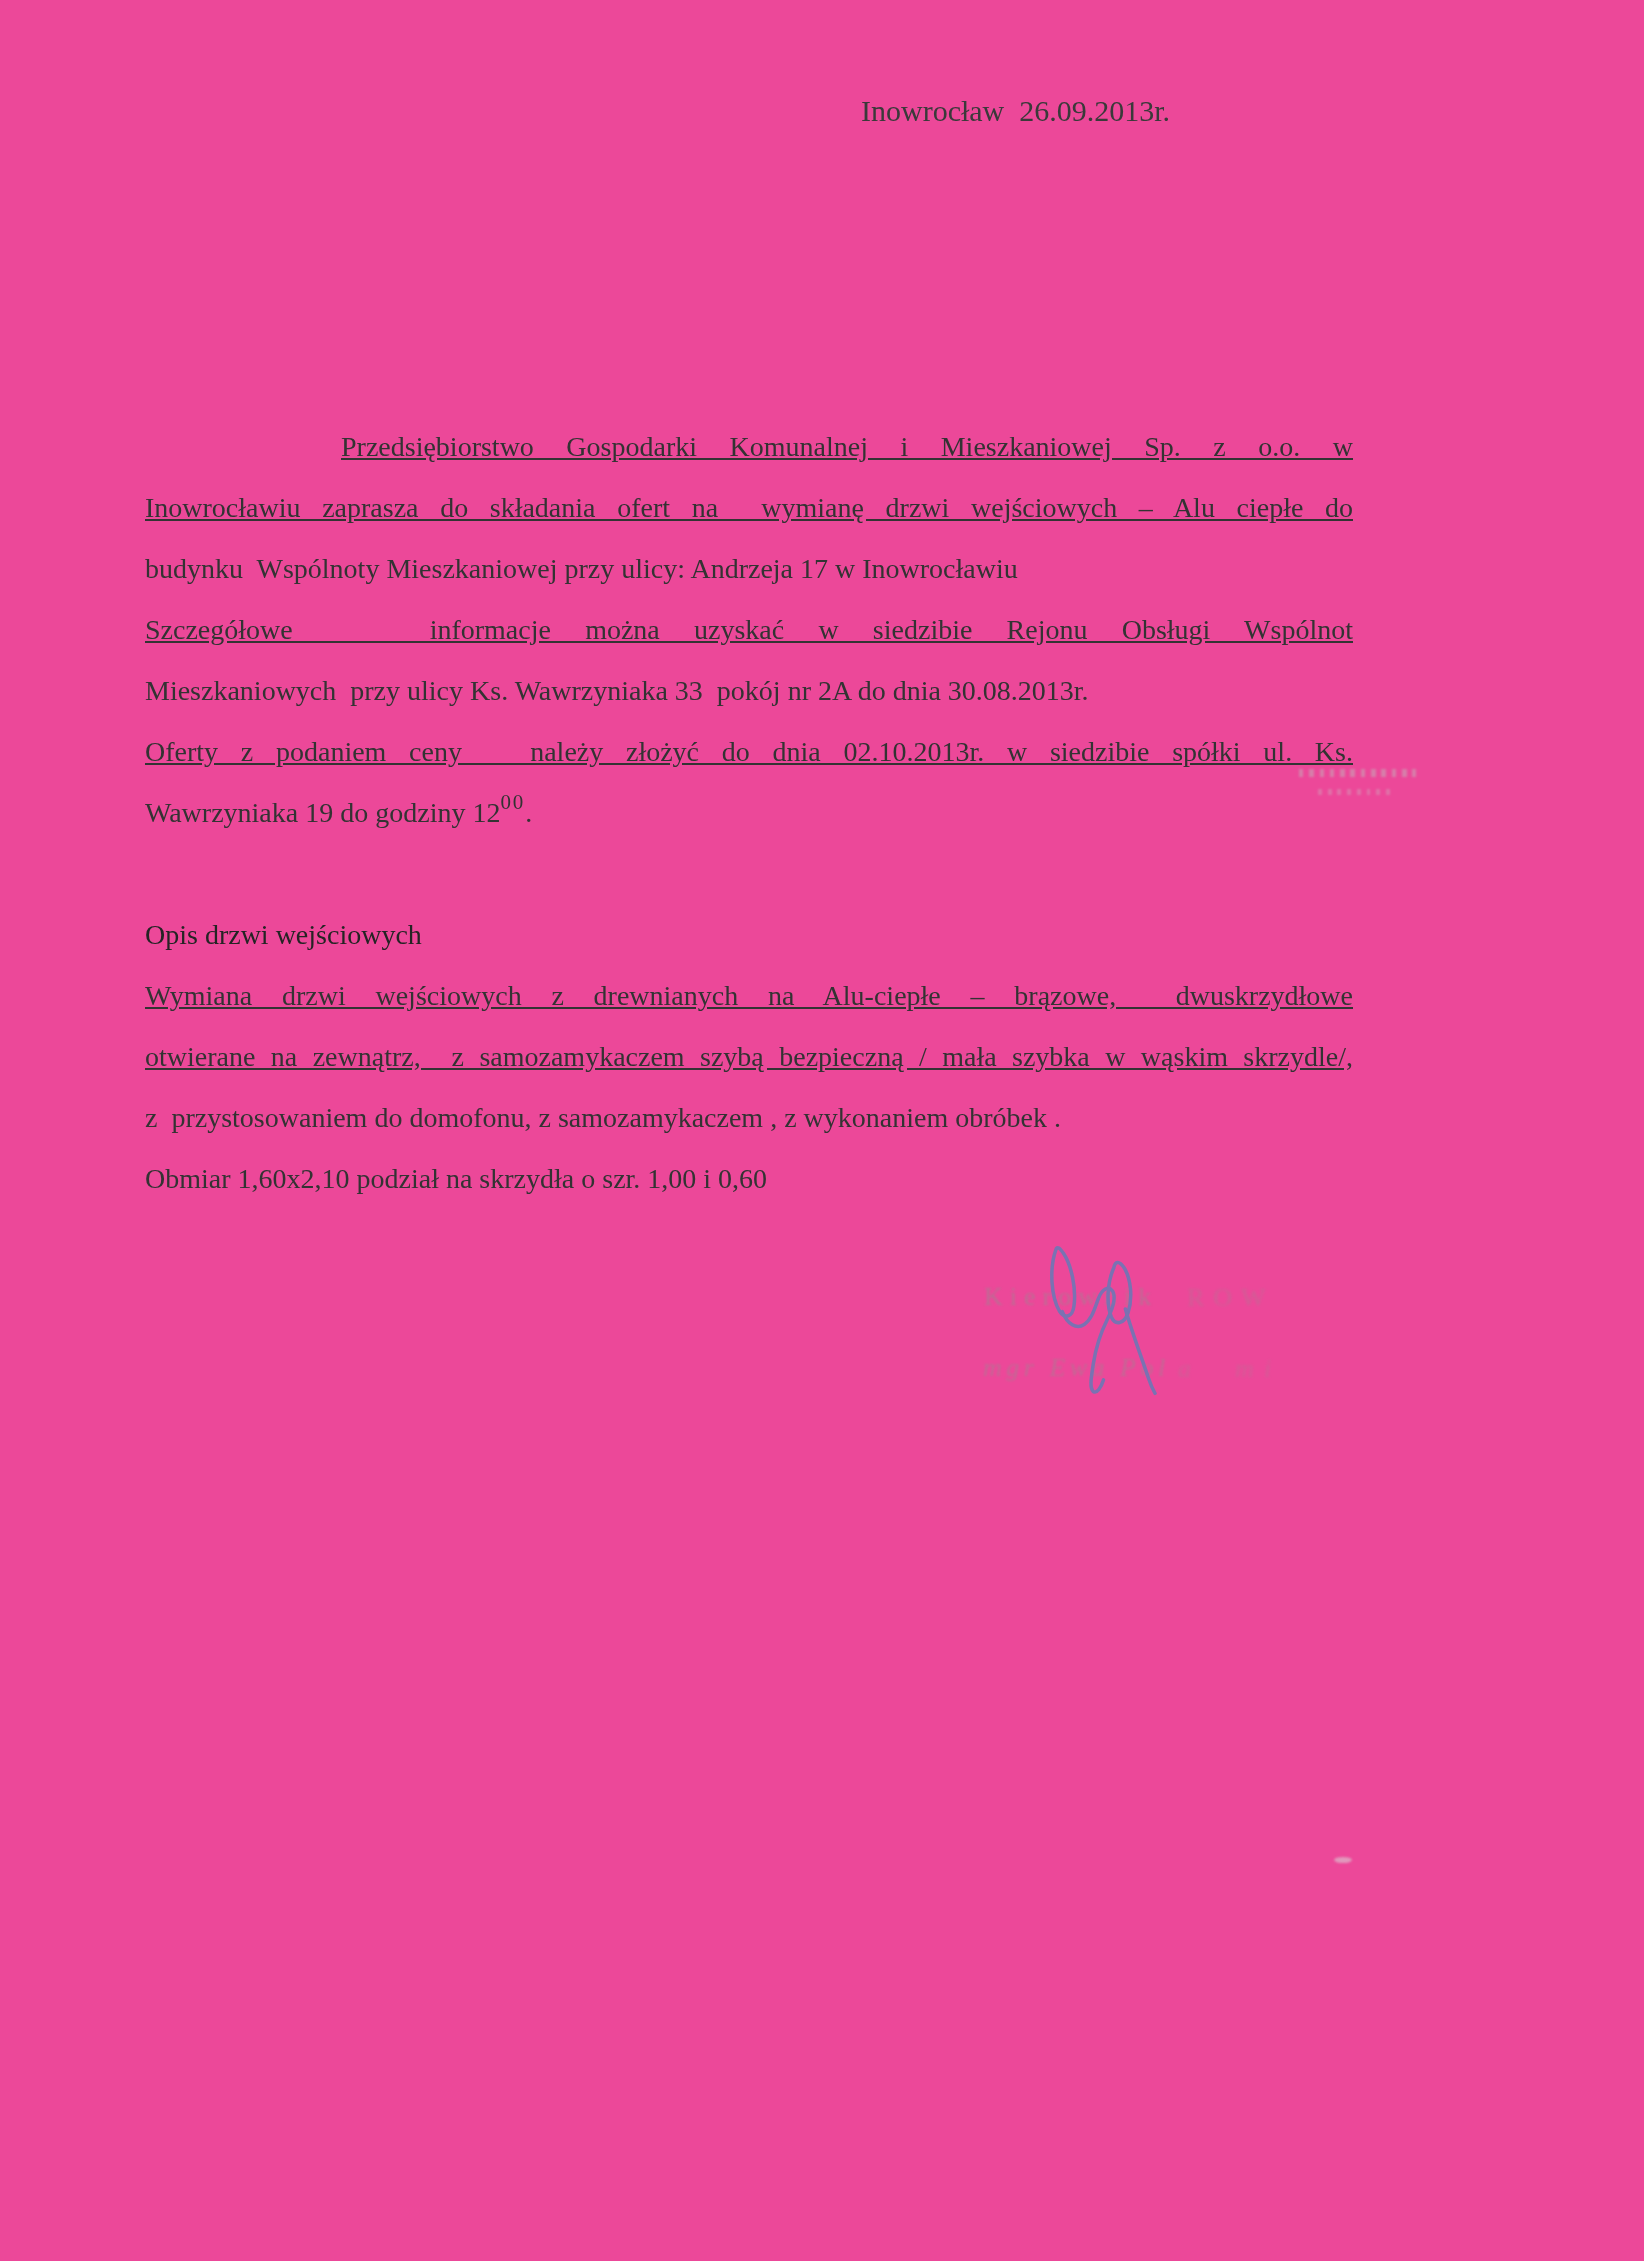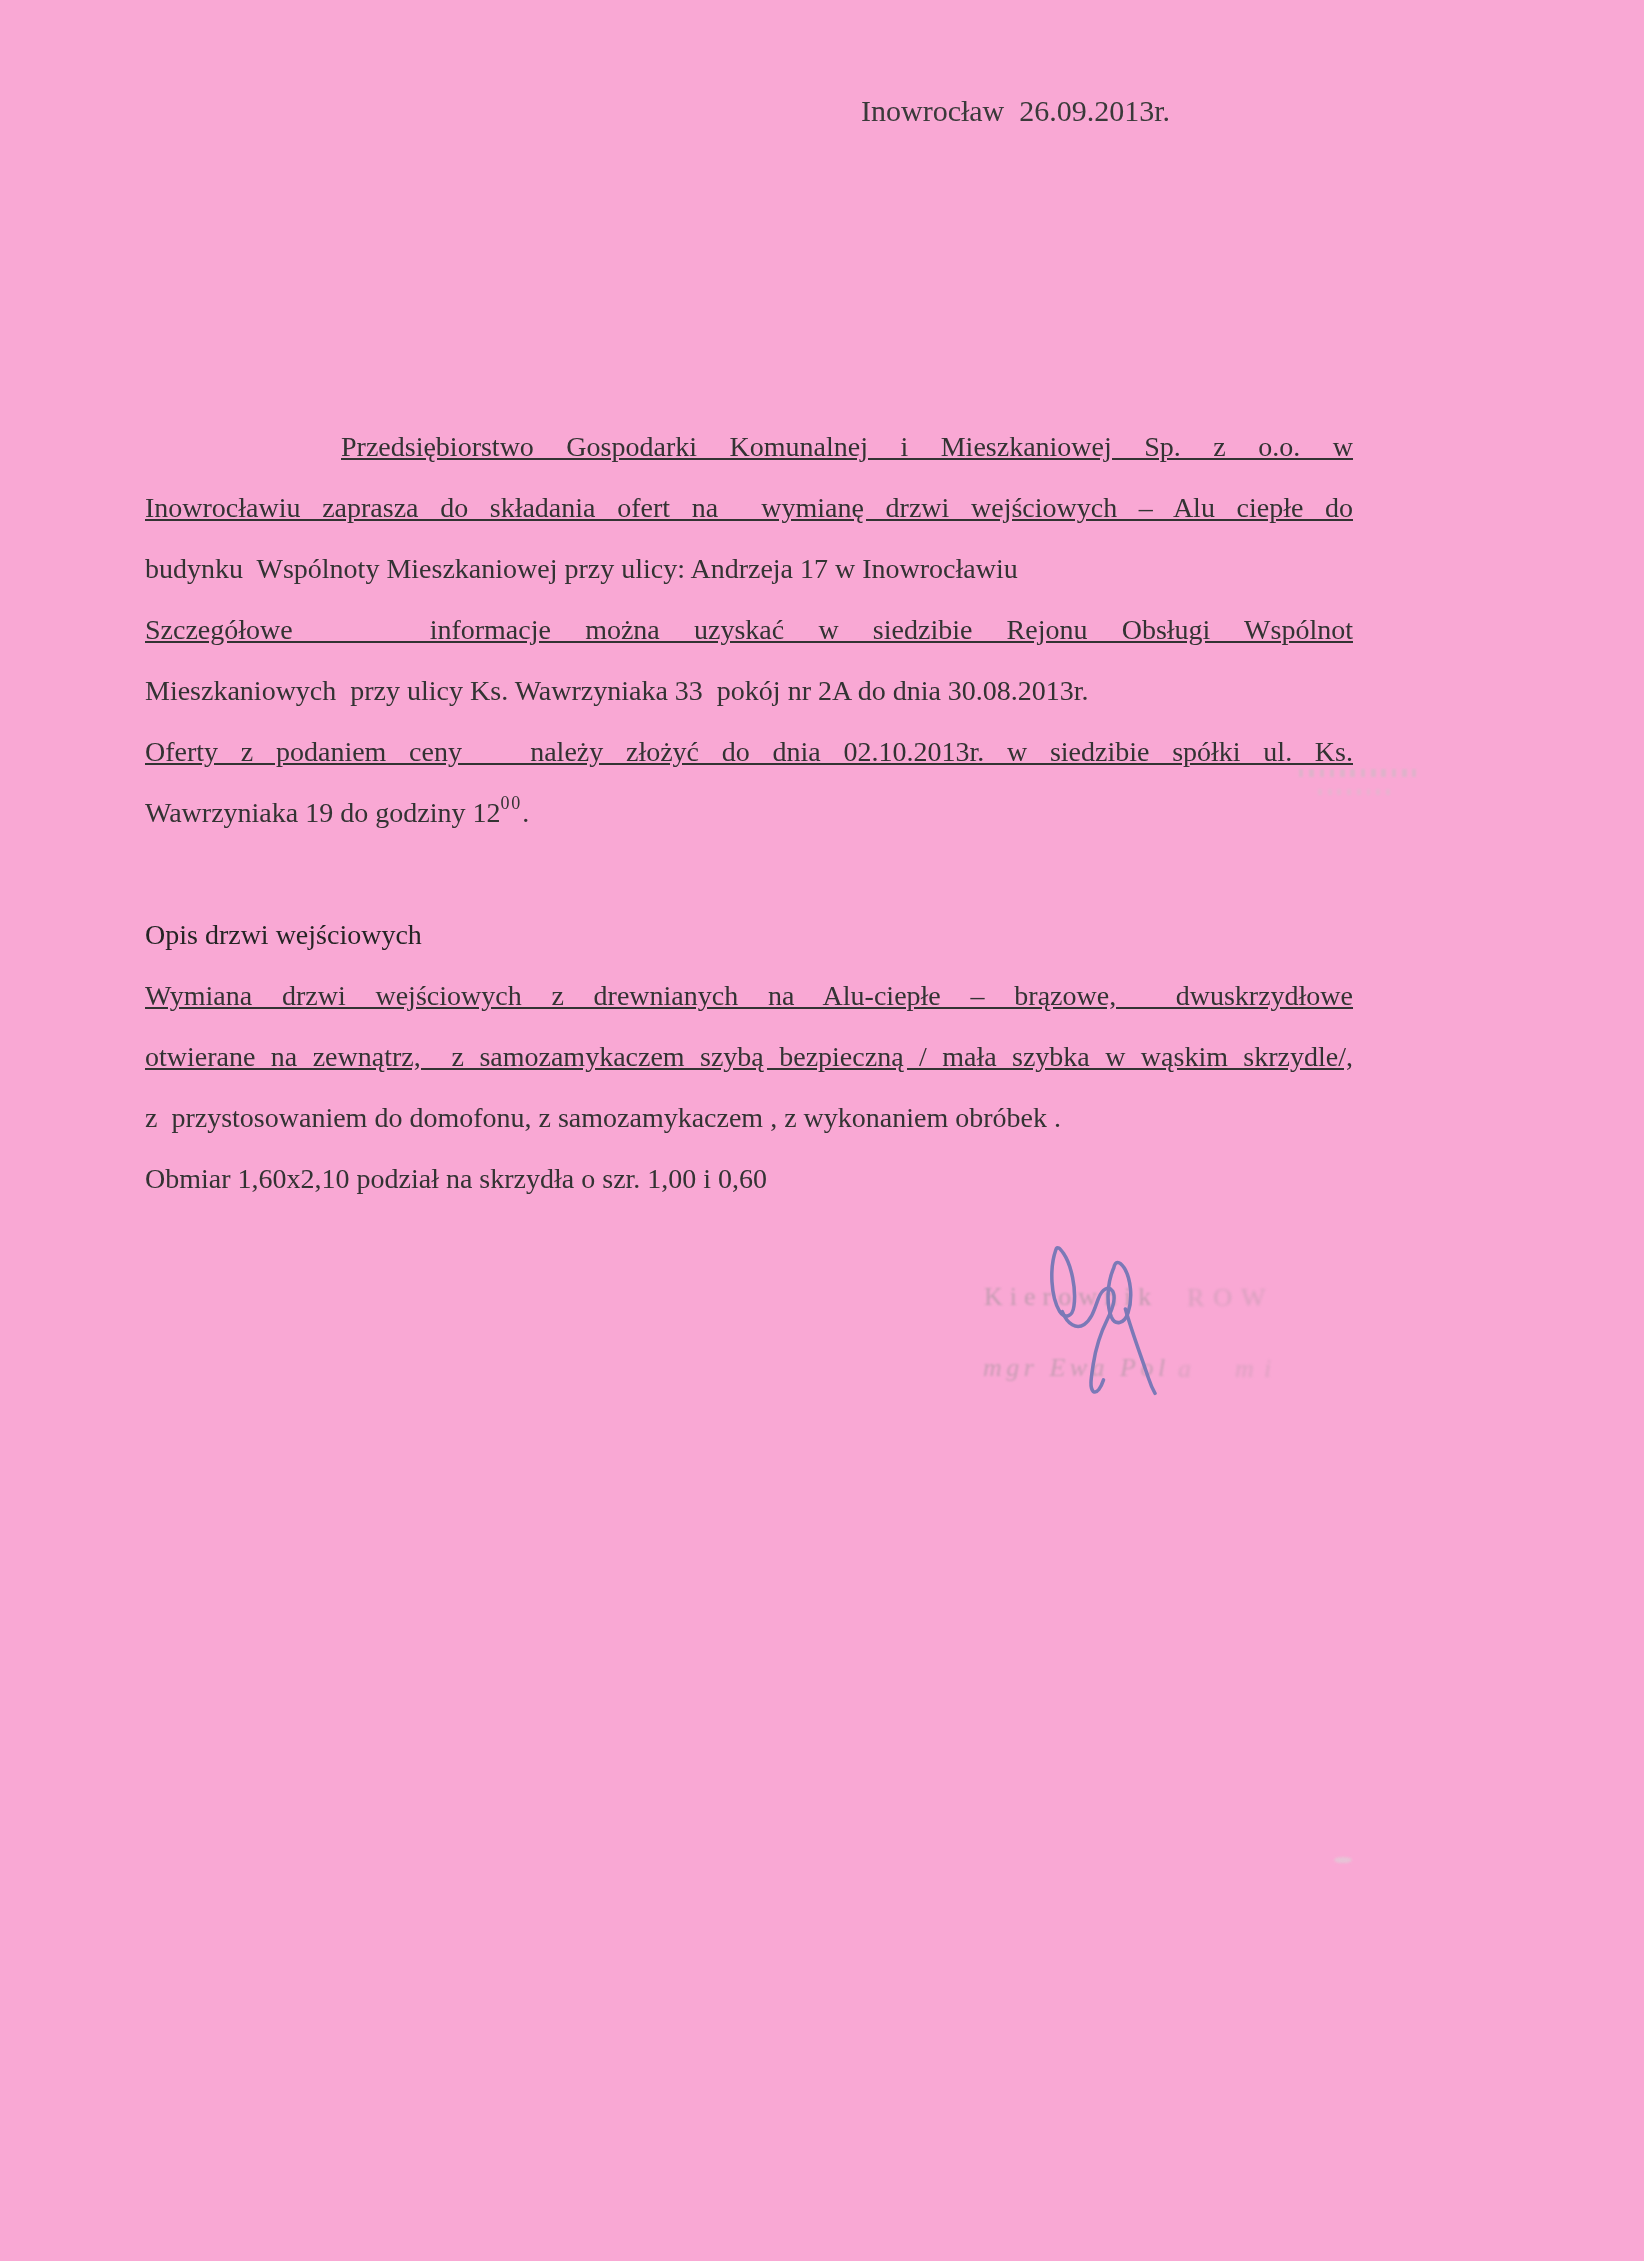--- a/index.html
+++ b/index.html
@@ -1,40 +1,40 @@
 <!DOCTYPE html>
 <html style="font-size:10.3px"><head>
 <meta charset="utf-8">
 <style>
   html,body{margin:0;padding:0;background:#e8e8e8;}
   .page{
     position:relative;
     width:1644px;height:2261px;
-    background:#f9a8d4;
+    background:#ec4899;
     font-family:"Liberation Serif","DejaVu Serif",serif;
     color:#2e2e2e;
     overflow:hidden;
   }
   .date{
     position:absolute;left:861px;top:91px;
     font-size:30px;line-height:39px;white-space:pre;
     color:#3a3a3a;
   }
   .body-block{
     position:absolute;left:145px;top:416px;width:1208px;
     font-size:28px;line-height:61px;color:#333;
   }
   .line{
     height:61px;white-space:pre-wrap;
     text-rendering:optimizeLegibility;
   }
   .line.justify{text-align:justify;text-align-last:justify;text-decoration:underline;-moz-text-align-last:justify;}
   .line.indent{text-indent:196px;}
   .line.heading{font-weight:normal;color:#242424;}
-  .line sup{font-size:18px;vertical-align:13px;letter-spacing:1.9px;line-height:0;}
+  .line sup{font-size:21px;vertical-align:13px;letter-spacing:1.9px;line-height:0;}
   
   .stamp{
     position:absolute;font-size:26px;line-height:30px;
     opacity:.5;filter:blur(1px);white-space:pre;
   }
   .stamp.l1{left:984px;top:1282px;letter-spacing:7px;}
   .stamp.l1f{left:1187px;top:1283px;letter-spacing:9px;opacity:.32;filter:blur(1.5px);}
   .stamp.l2{left:983px;top:1353px;font-style:italic;letter-spacing:4.5px;opacity:.45;}
   .stamp.l2f{left:1178px;top:1354px;font-style:italic;letter-spacing:10.3px;opacity:.28;filter:blur(1.8px);}
   .signature{

